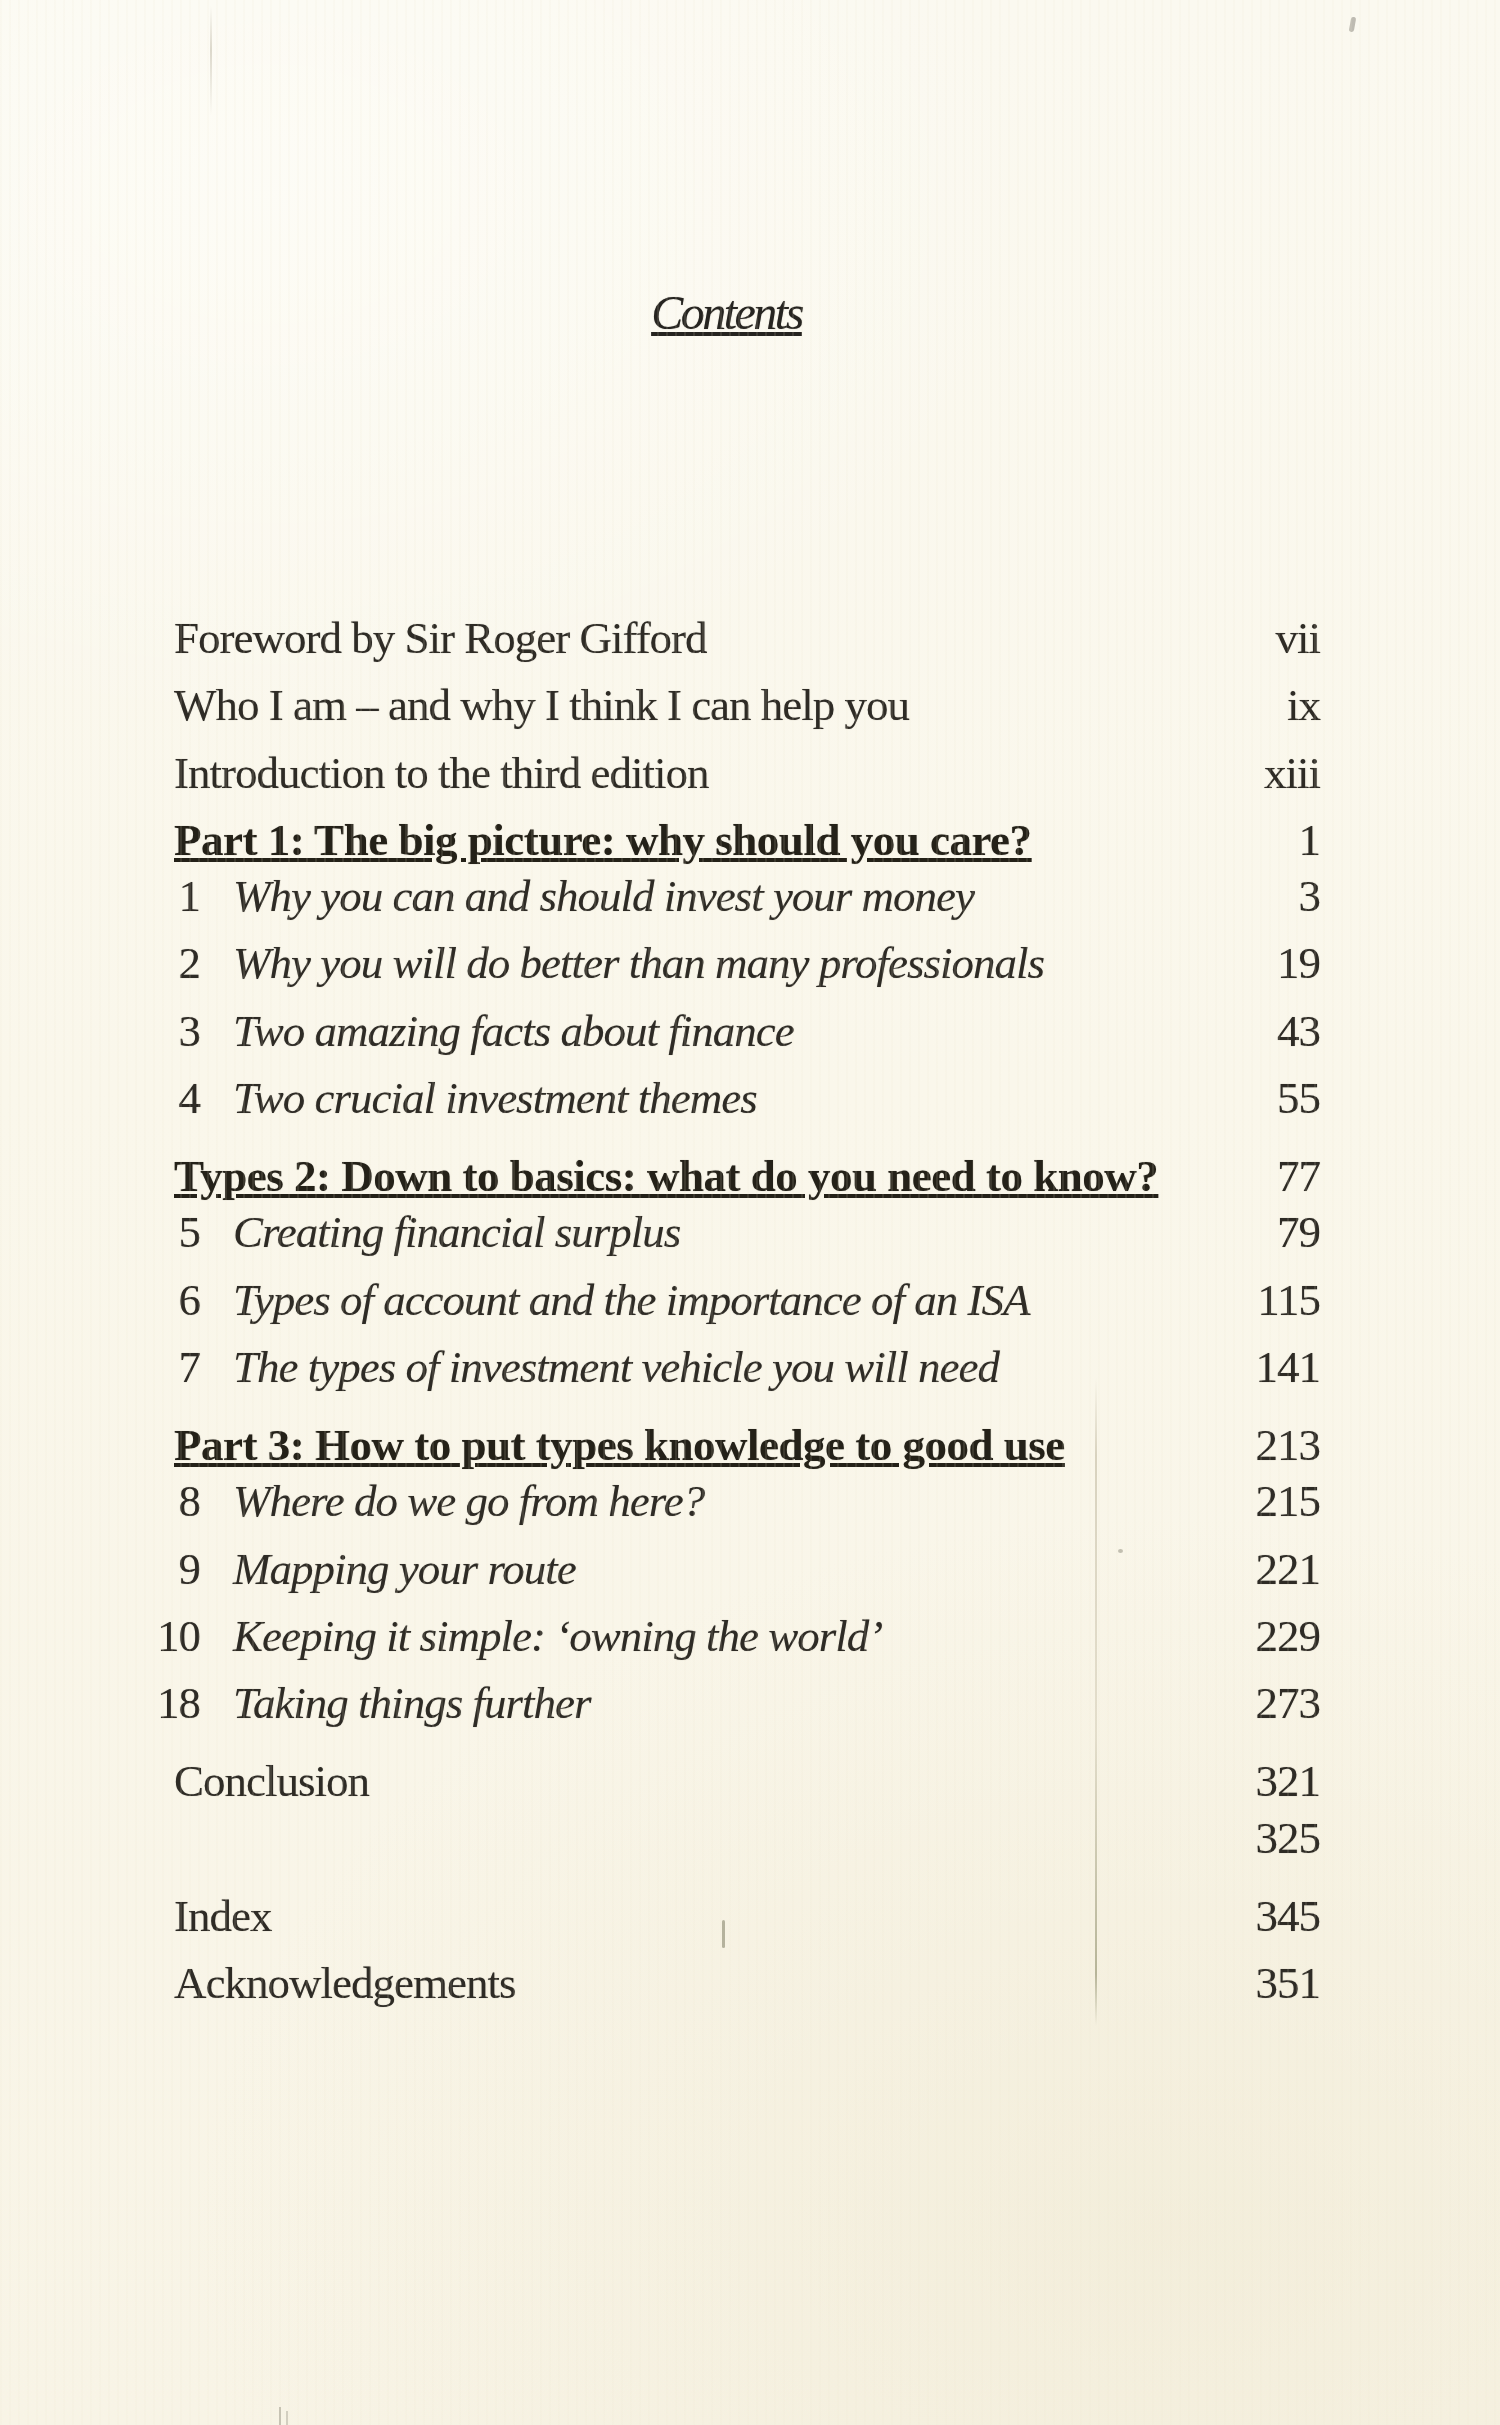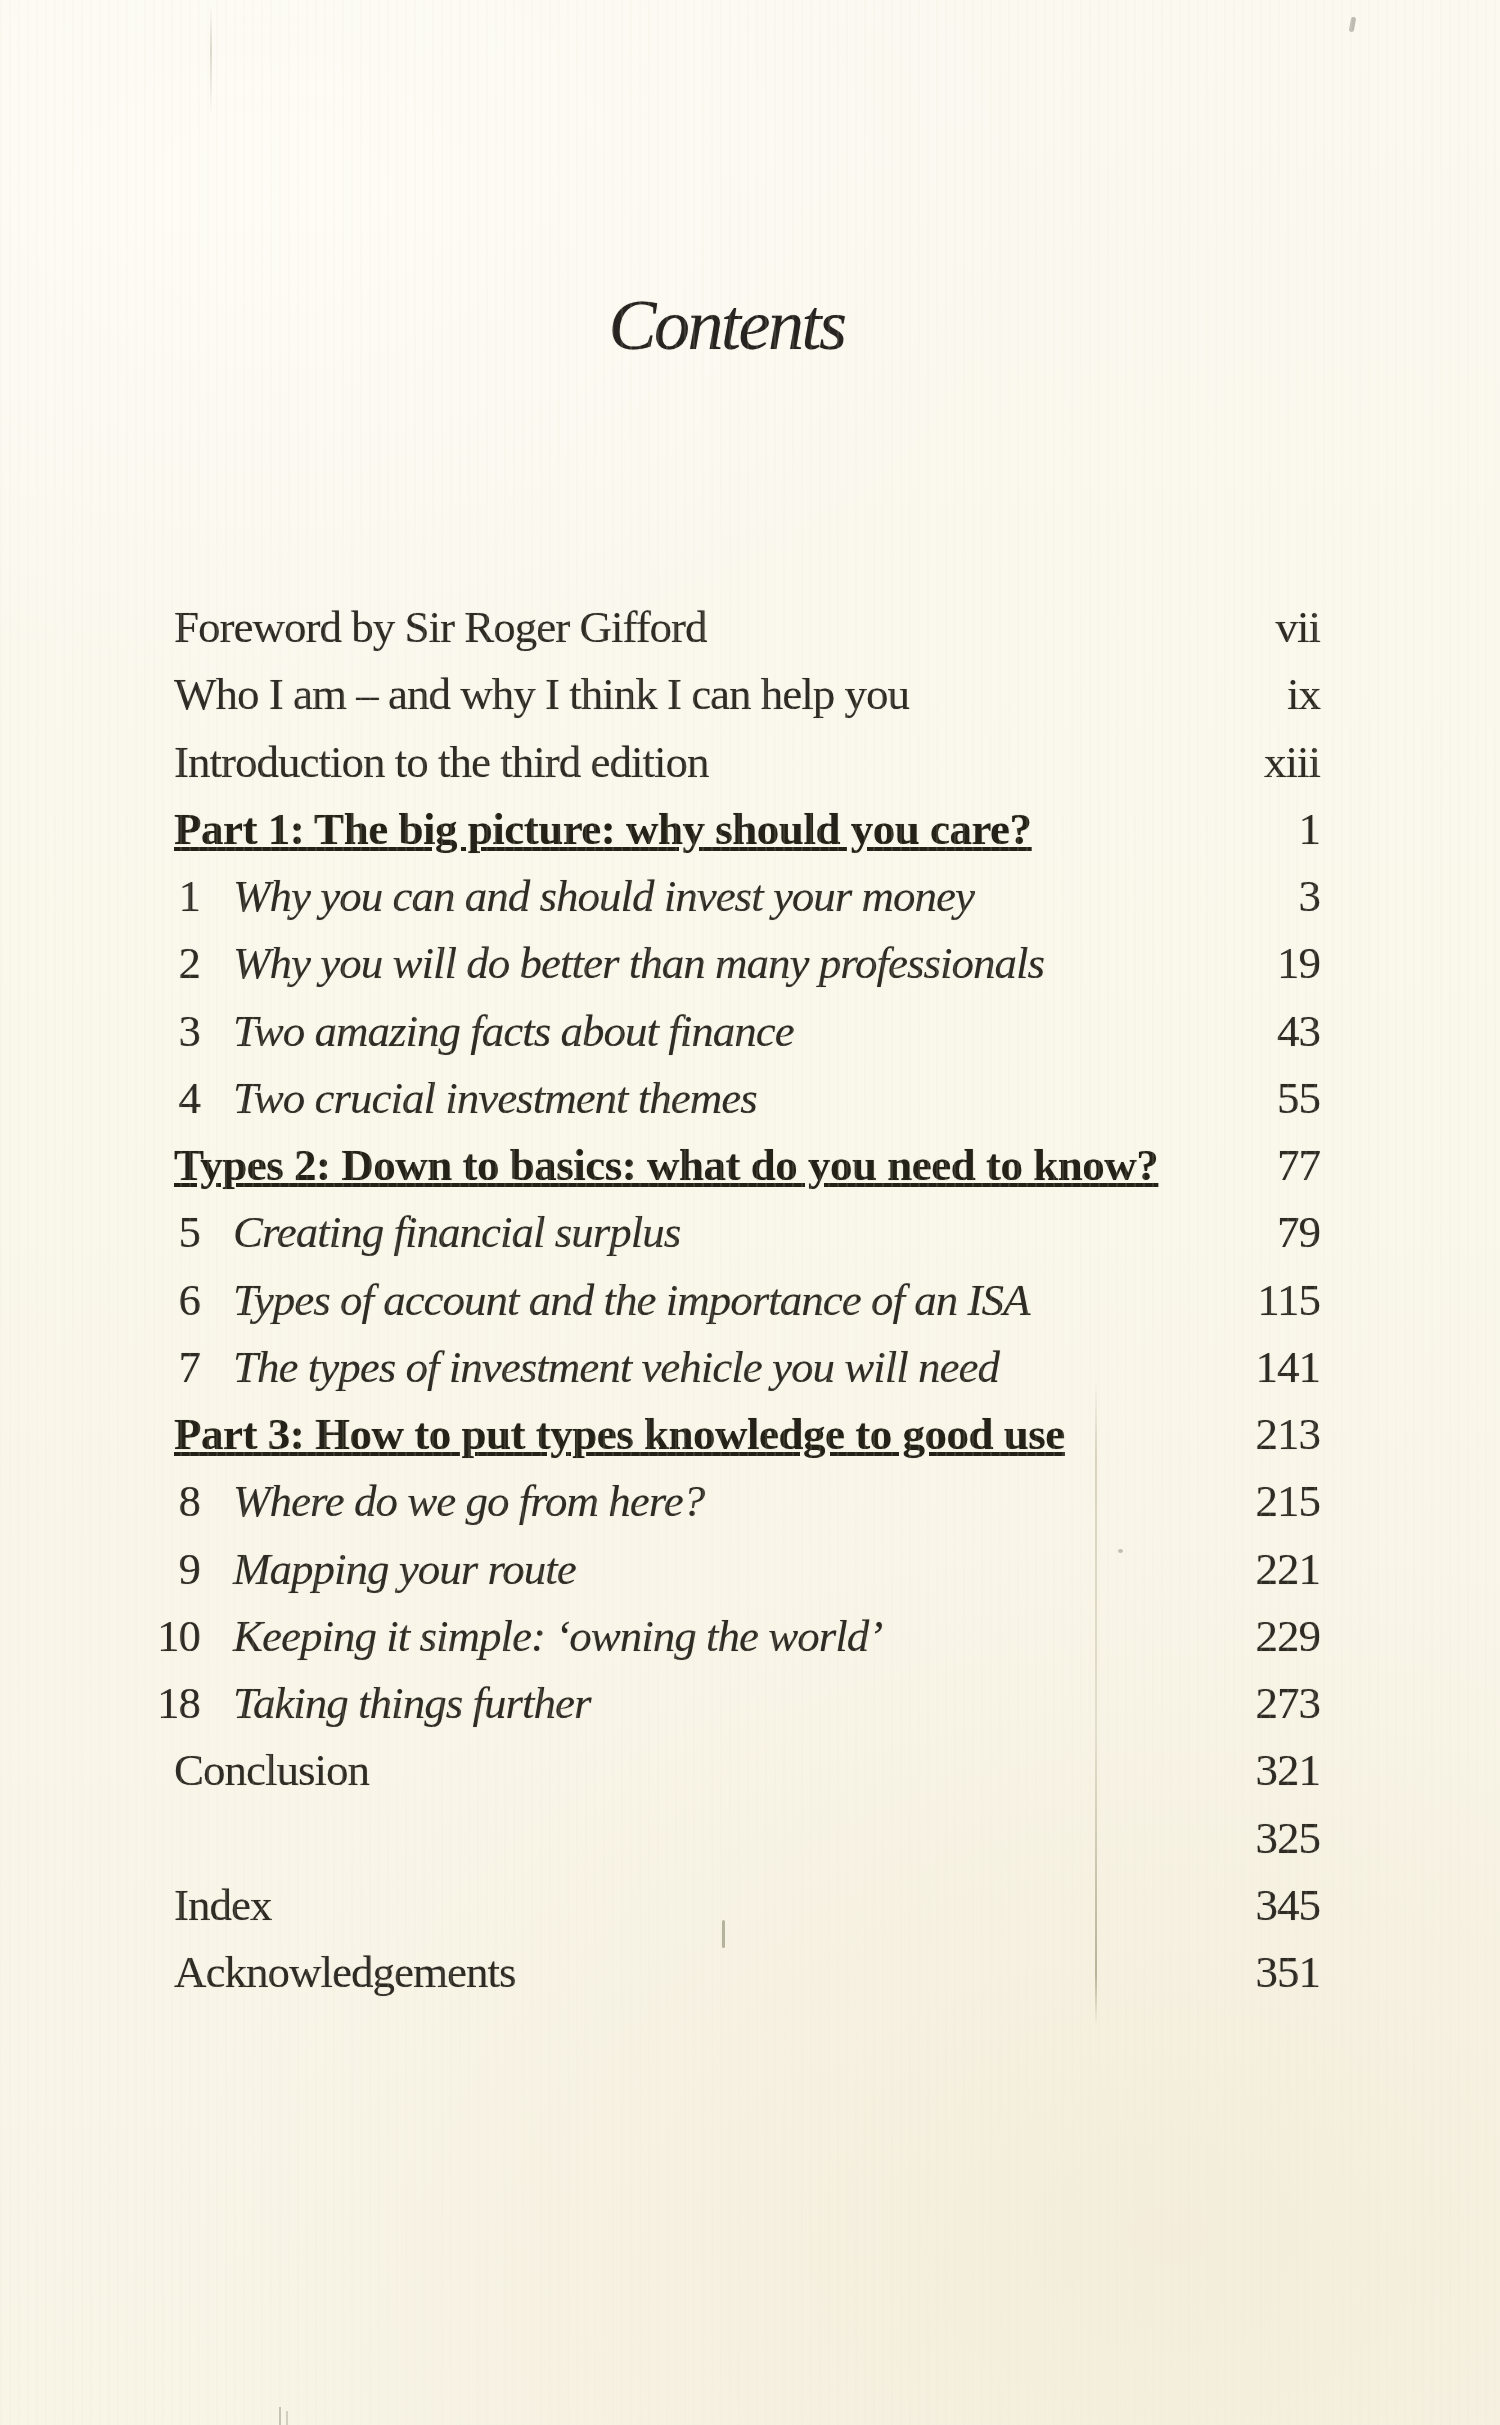--- a/index.html
+++ b/index.html
@@ -28,45 +28,46 @@
     pointer-events: none;
   }
 
   .title {
     position: absolute;
     top: 289px;
     left: 0;
     width: 1453px;
     text-align: center;
     font-style: italic;
-    font-size: 72px;
+    font-size: 48px;
     line-height: 1;
     letter-spacing: -2.5px;
     color: #262420;
     text-shadow: 0 0 1px rgba(38,36,32,0.45);
+    text-decoration: underline;
   }
 
   .toc {
     position: absolute;
     left: 150px;
     top: 594px;
     width: 1170px;
   }
   .row {
     display: flex;
     align-items: baseline;
     height: 67.25px;
     line-height: 67.25px;
     font-size: 45px;
     letter-spacing: -1px;
     white-space: nowrap;
     text-shadow: 0 0 1px rgba(46,43,37,0.4);
   }
   .num { flex: 0 0 50px; text-align: right; }
-  .row--plain .label { padding-left: 24px; }
+  .row--plain .label { padding-left: 24px; margin-top: 11px; }
   .row--numbered .label { padding-left: 33px; font-style: italic; }
   .pagenum { margin-left: auto; text-align: left; }
   .row--part .label {
     font-weight: bold;
     letter-spacing: -0.5px;
     color: #242118;
     text-decoration: underline;
   }
 
   

